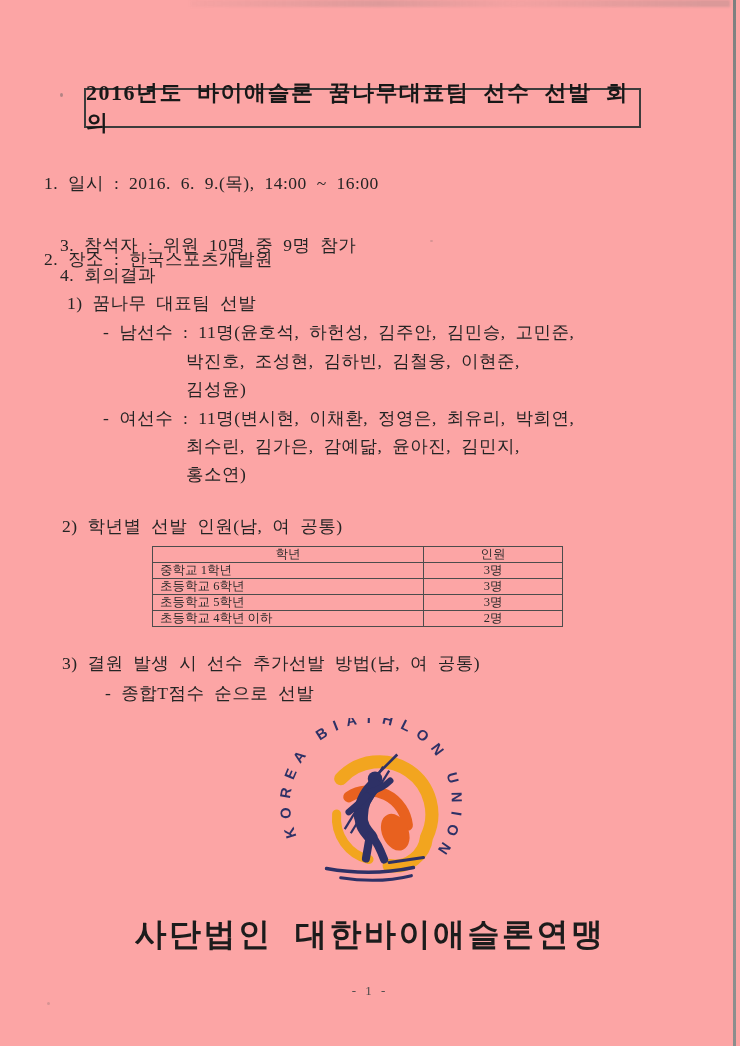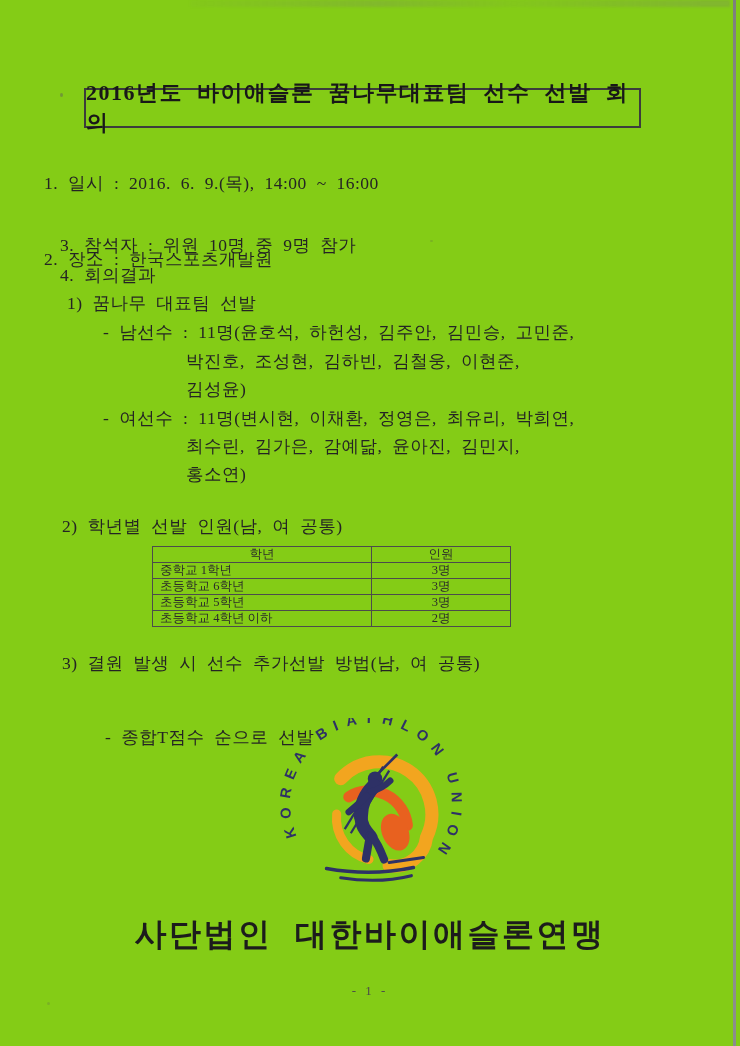--- a/index.html
+++ b/index.html
@@ -1,20 +1,20 @@
 <!DOCTYPE html>
 <html><head>
 <meta charset="utf-8">
 <style>
   * { margin:0; padding:0; box-sizing:border-box; }
   html,body { background:#e9e9e9; }
   .page {
     position:relative;
     width:740px; height:1046px;
-    background:#84cc16;
+    background:#fca5a5;
     overflow:hidden;
     font-family:"Liberation Serif","DejaVu Serif",serif;
     color:#242424;
   }
   
   .scan-edge-right {
     position:absolute; top:0; bottom:0; left:733px; width:3px;
     background:linear-gradient(to bottom,#7d7f7e,#9a9c9b 40%,#8b8d8c);
   }
   .scan-top-smudge {
@@ -38,21 +38,21 @@
 
   .doc-table {
     position:absolute; left:152px; top:546px;
     border-collapse:collapse; table-layout:fixed;
     font-size:12.5px; color:#2a2a2a;
   }
   .doc-table td, .doc-table th {
     border:1px solid #4c4c4c; height:16px; padding:0;
     font-weight:normal; line-height:15px;
   }
-  .doc-table .c1 { width:219px;margin-left:40px; }
+  .doc-table .c1 { width:271px;margin-left:40px; }
   .doc-table .c2 { width:139px; text-align:center;margin-top:23px; }
   .doc-table th.c1 { text-align:center; }
   .doc-table td.c1 { text-align:left; padding-left:7px; }
 
   .logo { position:absolute; left:270px; top:718px; width:202px; height:182px; }
 
   .footer-org {
     position:absolute; left:0; right:0; top:913px; text-align:center;
     font-size:32px; font-weight:bold; letter-spacing:2.5px; word-spacing:12px;
     color:#1c1c1c;
@@ -112,21 +112,21 @@
       <td class="c2">3명</td>
     </tr>
     <tr>
       <td class="c1">초등학교 4학년 이하</td>
       <td class="c2">2명</td>
     </tr>
   </tbody>
     </table>
 
   <div class="line" style="left:62px;  top:651px;">3) 결원 발생 시 선수 추가선발 방법(남, 여 공통)</div>
-  <div class="line" style="left:105px; top:681px;margin-top:44px;">- 종합T점수 순으로 선발</div>
+  <div class="line" style="left:105px; top:681px;">- 종합T점수 순으로 선발</div>
 
   <svg class="logo" viewBox="0 0 200 180">
     <defs>
       <path id="circpath" d="M 27.5,118.8 A 80,80 0 1 1 145.9,150.5" fill="none"></path>
     </defs>
 
     <path d="M 70,60 A 52,52 0 0 1 155,118 A 32,32 0 0 1 118,146" fill="none" stroke="#f2a51f" stroke-width="13" stroke-linecap="round"></path>
     <path d="M 66,95 A 42,42 0 0 0 98,140" fill="none" stroke="#f2a51f" stroke-width="9" stroke-linecap="round"></path>
     <path d="M 78,78 A 38,38 0 0 1 136,106" fill="none" stroke="#e8611f" stroke-width="11" stroke-linecap="round"></path>
     <ellipse cx="124" cy="113" rx="13" ry="19" transform="rotate(-24 124 113)" fill="#e8611f"></ellipse>

